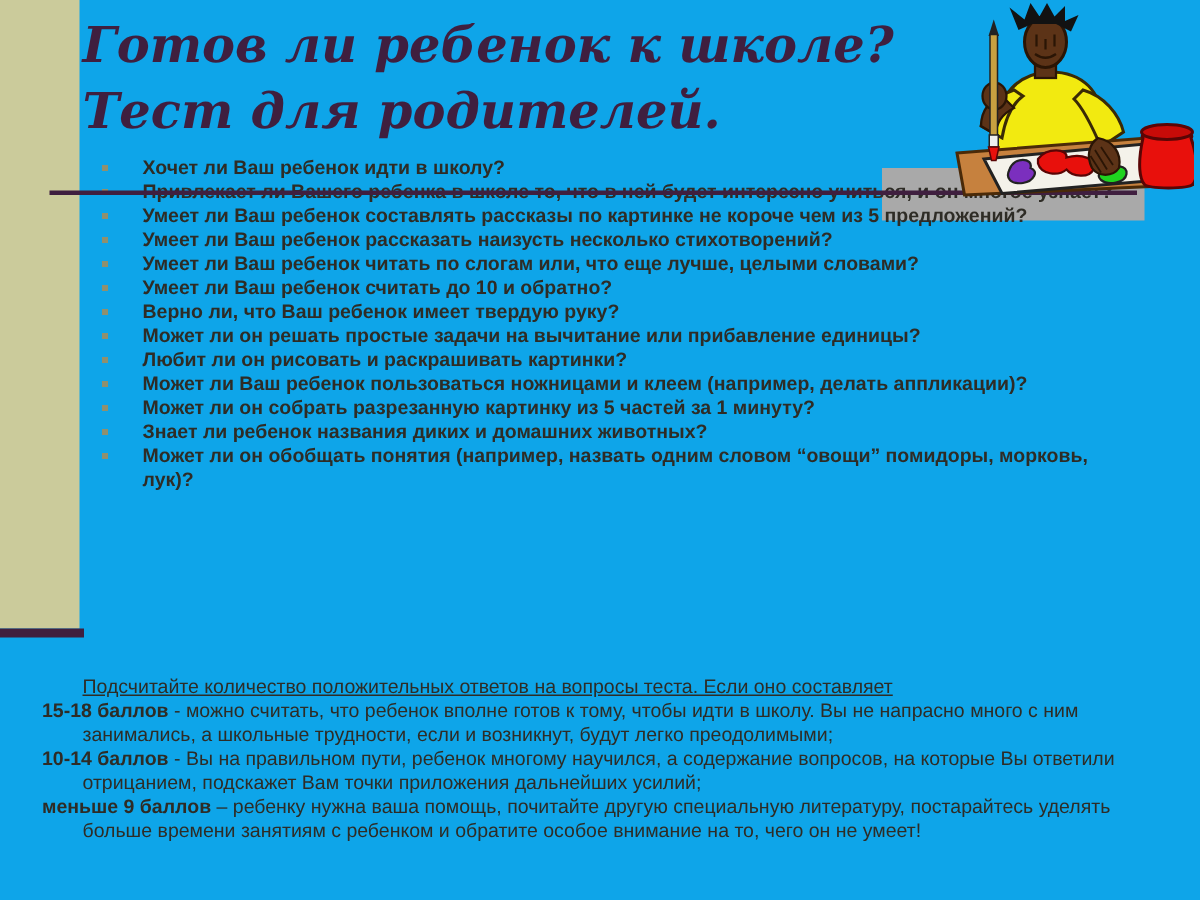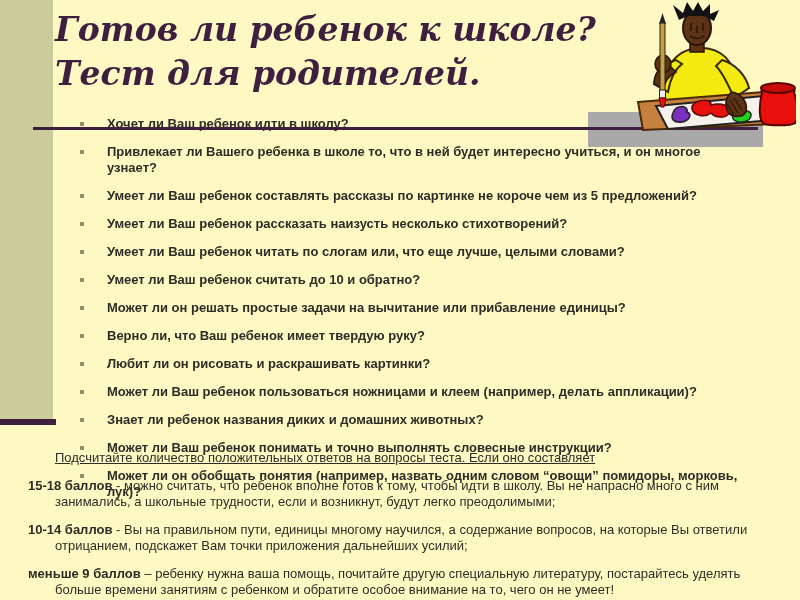--- a/index.html
+++ b/index.html
@@ -1,18 +1,18 @@
 <!DOCTYPE html>
 <html><head>
 <meta charset="utf-8">
 <style>
   html,body{margin:0;padding:0;background:#888;}
   #slide{
     position:relative;width:800px;height:600px;overflow:hidden;
-    background:#fef9c3;font-family:"Liberation Sans",sans-serif;
+    background:#0ea5e9;font-family:"Liberation Sans",sans-serif;
   }
   
   #stripe{position:absolute;left:0;top:0;width:53px;height:419px;background:#CBCB9B;}
   #stripe-bar{position:absolute;left:0;top:419px;width:56px;height:6px;background:#3F1F3F;}
   
   #title{
     position:absolute;left:55px;top:8px;width:640px;
     font-family:"DejaVu Serif",serif;font-weight:bold;font-style:italic;
     font-size:33px;line-height:44px;color:#3F1F3F;letter-spacing:0px;
   }
@@ -21,30 +21,30 @@
   
   #pic-shadow{position:absolute;left:588px;top:112px;width:175px;height:35px;background:#A9A9A9;z-index:1;}
   
   #pic{position:absolute;left:576px;top:2px;width:220px;height:130px;z-index:4;}
   
   #questions{
     position:absolute;left:68px;top:104px;width:690px;z-index:2;
     list-style:none;margin:0;padding:0;
     font-size:13px;font-weight:bold;line-height:16px;color:#2E2C26;
   }
-  #questions li{position:relative;padding-left:27px;margin:12px;}
+  #questions li{position:relative;padding-left:27px;margin:0;}
   #questions .bullet{position:absolute;left:0;top:6px;width:4px;height:4px;background:#90906E;}
   
   #summary{
     position:absolute;left:28px;top:450px;width:745px;z-index:2;
     font-size:13px;line-height:16px;color:#2E2C26;
   }
   #summary p{margin:0;}
   #summary .intro{margin-left:27px;text-decoration:underline;}
-  #summary .score{margin-left:27px;text-indent:-27px;margin-top:12px;}
+  #summary .score{margin-left:27px;text-indent:-27px;}
   #summary .score b{font-weight:bold;}
 </style>
 </head>
 <body>
 
 <div id="slide">
 
   <div id="stripe"></div>
   <div id="stripe-bar"></div>
 
@@ -99,29 +99,30 @@
   <ul id="questions">
     <li><span class="bullet"></span><span>Хочет ли Ваш ребенок идти в школу?</span></li>
     <li><span class="bullet"></span><span>Привлекает ли Вашего ребенка в школе то, что в ней будет интересно учиться, и он многое узнает?</span></li>
     <li><span class="bullet"></span></li>
     <li><span class="bullet"></span></li>
     <li><span class="bullet"></span><span>Умеет ли Ваш ребенок составлять рассказы по картинке не короче чем из 5 предложений?</span></li>
     <li><span class="bullet"></span><span>Умеет ли Ваш ребенок рассказать наизусть несколько стихотворений?</span></li>
     <li><span class="bullet"></span></li>
     <li><span class="bullet"></span><span>Умеет ли Ваш ребенок читать по слогам или, что еще лучше, целыми словами?</span></li>
     <li><span class="bullet"></span><span>Умеет ли Ваш ребенок считать до 10 и обратно?</span></li>
+    <li><span class="bullet"></span><span>Верно ли, что Ваш ребенок имеет твердую руку?</span></li>
     <li><span class="bullet"></span><span>Может ли он решать простые задачи на вычитание или прибавление единицы?</span></li>
-    <li><span class="bullet"></span><span>Верно ли, что Ваш ребенок имеет твердую руку?</span></li>
     <li><span class="bullet"></span><span>Любит ли он рисовать и раскрашивать картинки?</span></li>
     <li><span class="bullet"></span><span>Может ли Ваш ребенок пользоваться ножницами и клеем (например, делать аппликации)?</span></li>
+    <li><span class="bullet"></span><span>Может ли он собрать разрезанную картинку из 5 частей за 1 минуту?</span></li>
     <li><span class="bullet"></span><span>Знает ли ребенок названия диких и домашних животных?</span></li>
-    <li><span class="bullet"></span><span>Может ли Ваш ребенок понимать и точно выполнять словесные инструкции?</span></li>
+    <li><span class="bullet"></span></li>
     <li><span class="bullet"></span><span>Может ли он обобщать понятия (например, назвать одним словом “овощи” помидоры, морковь, лук)?</span></li>
   </ul>
 
   <div id="summary">
     <p class="intro">Подсчитайте количество положительных ответов на вопросы теста. Если оно составляет</p>
     <p class="score"><b>15-18 баллов</b><span> - можно считать, что ребенок вполне готов к тому, чтобы идти в школу. Вы не напрасно много с ним занимались, а школьные трудности, если и возникнут, будут легко преодолимыми;</span></p>
-    <p class="score"><b>10-14 баллов</b><span> - Вы на правильном пути, единицы многому научился, а содержание вопросов, на которые Вы ответили отрицанием, подскажет Вам точки приложения дальнейших усилий;</span></p>
+    <p class="score"><b>10-14 баллов</b><span> - Вы на правильном пути, ребенок многому научился, а содержание вопросов, на которые Вы ответили отрицанием, подскажет Вам точки приложения дальнейших усилий;</span></p>
     <p class="score"><b>меньше 9 баллов</b><span> – ребенку нужна ваша помощь, почитайте другую специальную литературу, постарайтесь уделять больше времени занятиям с ребенком и обратите особое внимание на то, чего он не умеет!</span></p>
   </div>
 
 </div>
 
 </body></html>

